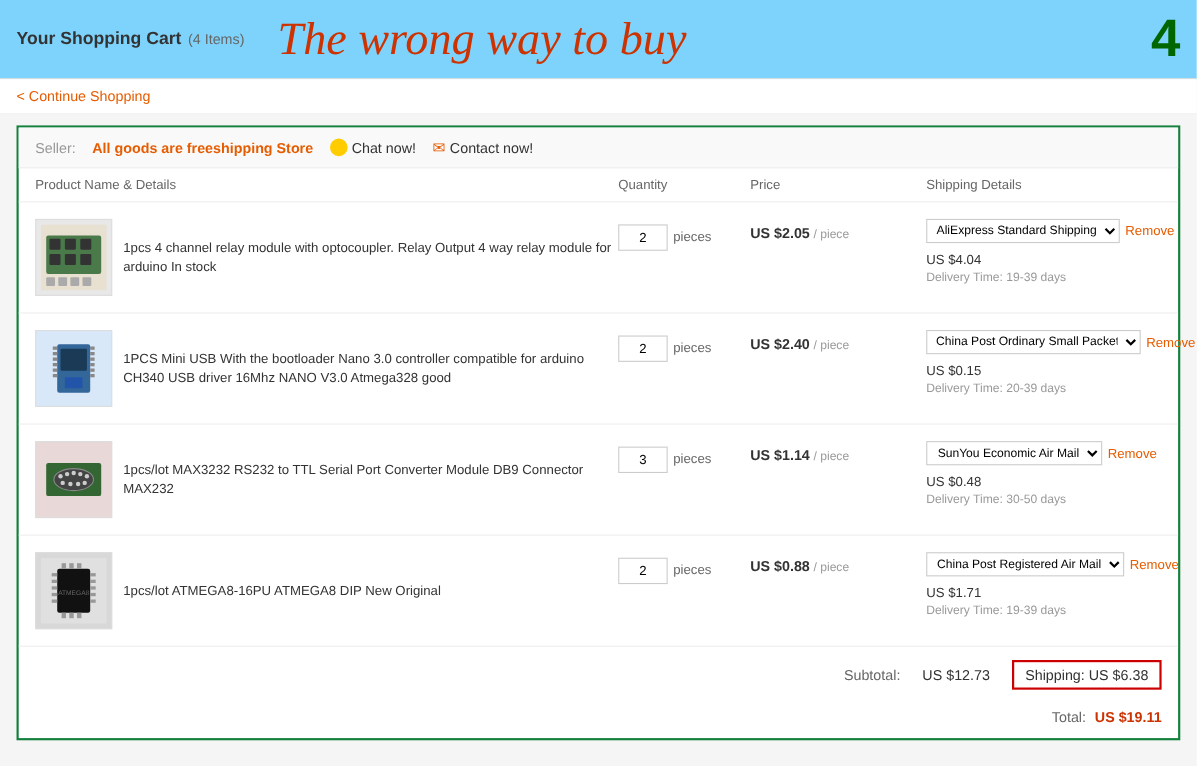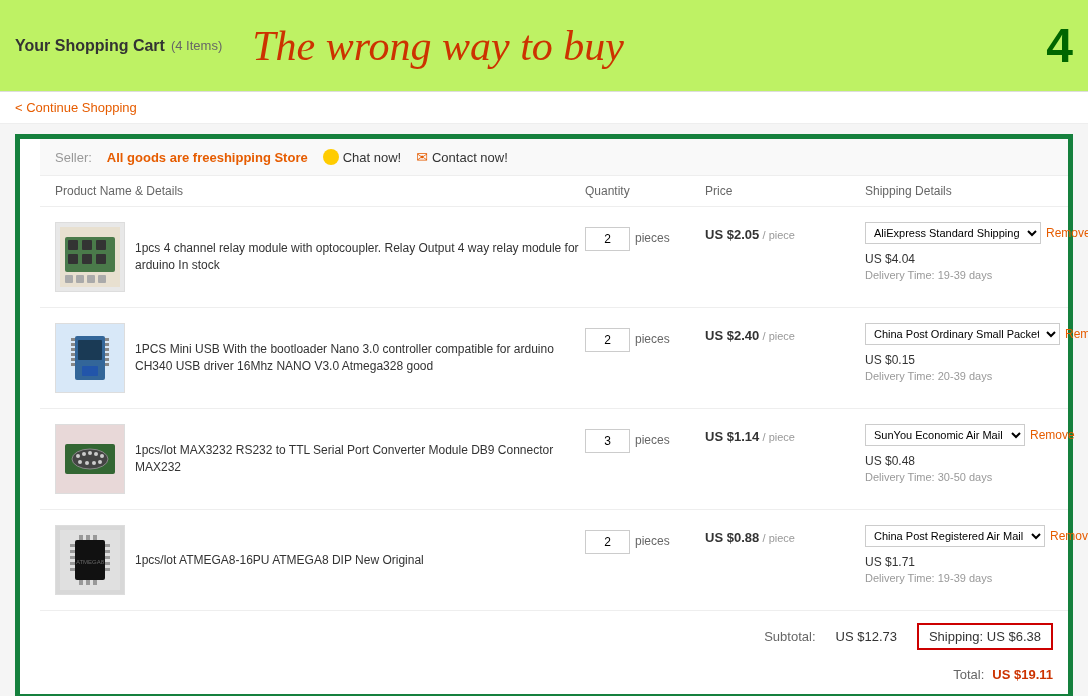--- a/index.html
+++ b/index.html
@@ -1,21 +1,21 @@
 <!DOCTYPE html>
 <html><head>
   <meta charset="utf-8">
   <style>
     * { box-sizing: border-box; margin: 0; padding: 0; }
     body { font-family: Arial, sans-serif; font-size: 12px; background: #f5f5f5; width: 1088px; }
 
     
     .header {
-      background: #bef264;
-      padding: 18px 15px;
+      background: #7dd3fc;
+      padding: 8px 15px;
       display: flex;
       align-items: center;
       border-bottom: 1px solid #ddd;
     }
     .header-cart-title {
       font-size: 16px;
       font-weight: bold;
       color: #333;
       margin-right: 6px;
     }
@@ -70,22 +70,21 @@
       font-size: 12px;
     }
     .flag-icon {
       margin-right: 4px;
     }
 
     
     .main {
       margin: 10px 15px;
       background: #fff;
-      border: 5px solid #15803d;
-      padding-left: 20px;
+      border: 2px solid #15803d;
     }
 
     
     .seller-bar {
       padding: 10px 15px;
       background: #f9f9f9;
       border-bottom: 1px solid #eee;
       display: flex;
       align-items: center;
       gap: 15px;
@@ -186,20 +185,21 @@
       align-items: center;
       gap: 5px;
     }
     .shipping-select {
       border: 1px solid #ccc;
       padding: 3px 4px;
       font-size: 11px;
       background: #fff;
       cursor: pointer;
       max-width: 195px;
+      text-align: right;
     }
     .remove-btn {
       color: #e65c00;
       cursor: pointer;
       font-size: 12px;
       white-space: nowrap;
     }
     .shipping-cost {
       font-size: 12px;
       color: #333;

